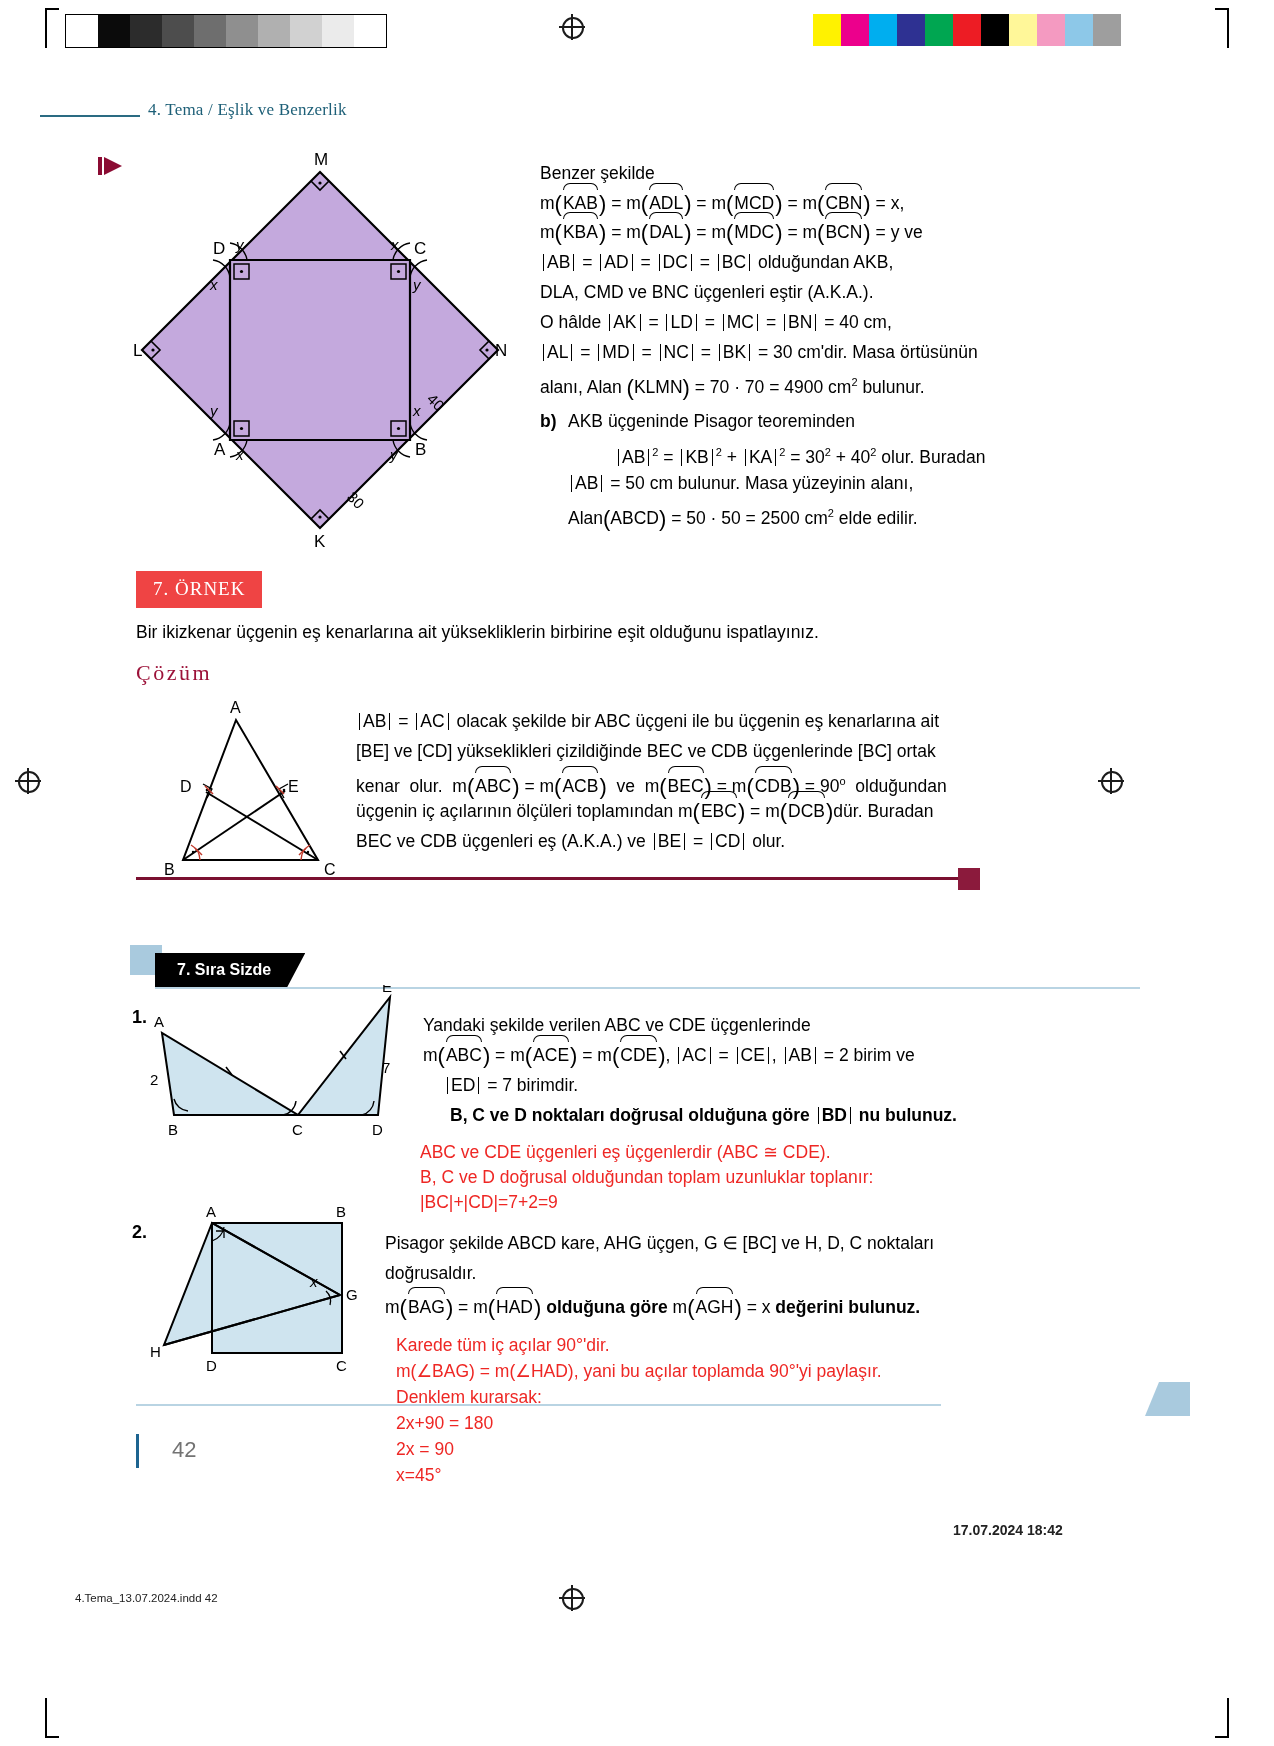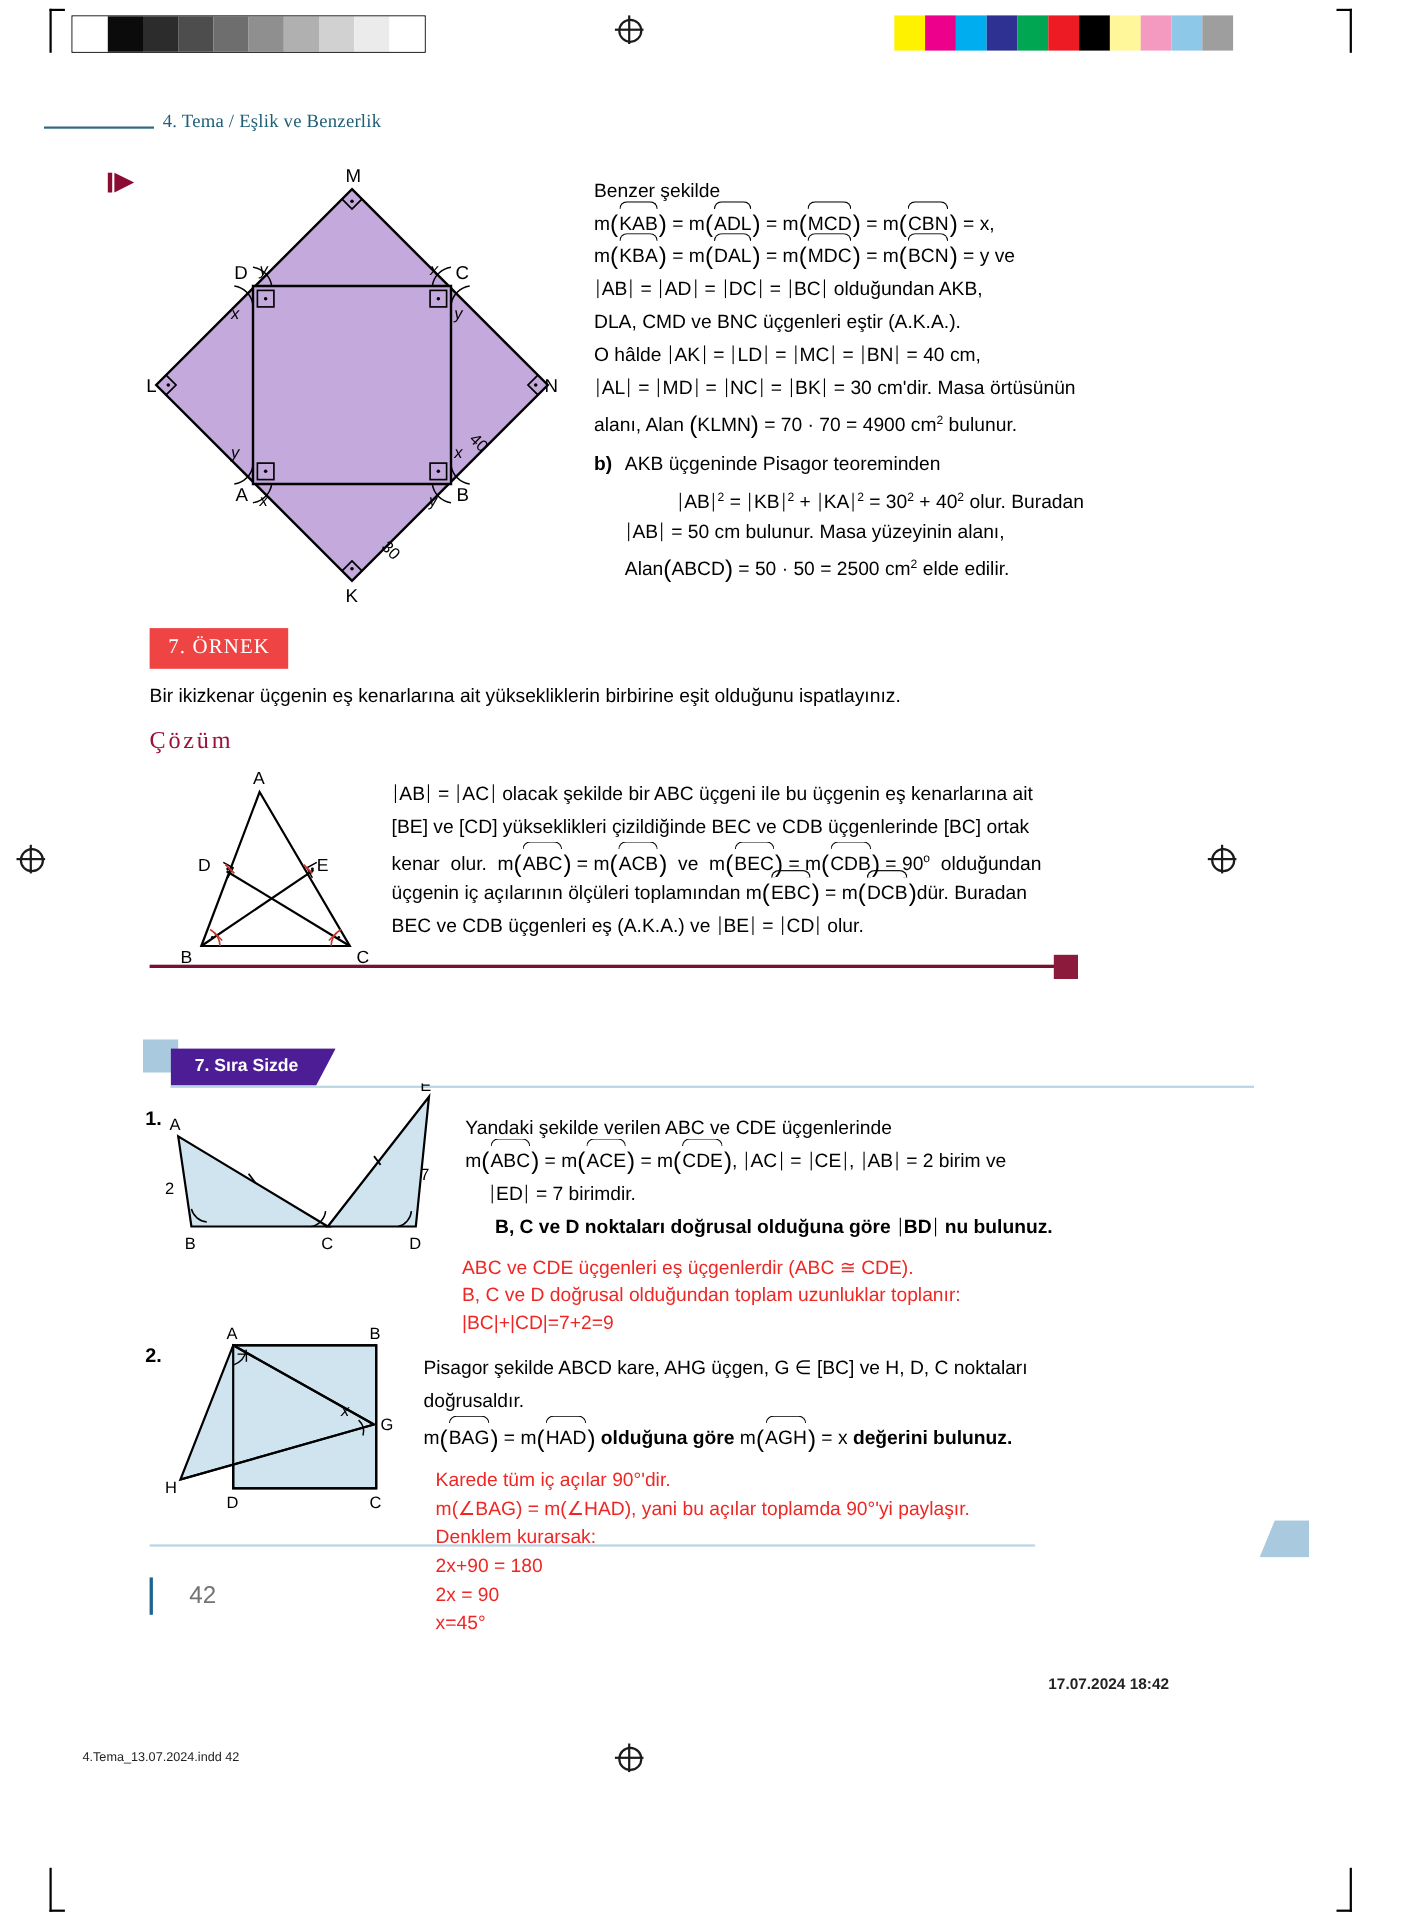--- a/index.html
+++ b/index.html
@@ -58,21 +58,21 @@
 
   .prob7{position:absolute;left:136px;top:622px;font-size:17.5px;}
 
   
   .maroon-rule{position:absolute;left:136px;top:877px;width:840px;height:3px;background:#7a1030;}
   .maroon-cap{position:absolute;left:958px;top:868px;width:22px;height:22px;background:#8b1a3c;}
 
   
   .ss-wrap{position:absolute;left:130px;top:945px;width:1010px;height:45px;}
   .ss-lt{position:absolute;left:0;top:0;width:32px;height:30px;background:#a9cade;}
-  .ss-tab{position:absolute;left:25px;top:8px;height:34px;background:#4c1d95;
+  .ss-tab{position:absolute;left:25px;top:8px;height:34px;background:#000000;
     padding:0 34px 0 22px;color:#fff;font-size:16px;font-weight:bold;line-height:34px;
     clip-path:polygon(0 0,100% 0,calc(100% - 18px) 100%,0 100%);}
   .ss-rule{position:absolute;left:25px;top:42px;width:985px;height:2px;background:#b9d4e3;}
 
   
   .qnum{position:absolute;font-size:18px;font-weight:bold;}
   .redser{color:#ee2724;font-size:17.5px;line-height:30px;}
 
   
   .bot-rule{position:absolute;left:136px;top:1404px;width:805px;height:1.5px;background:#b9d4e3;}

